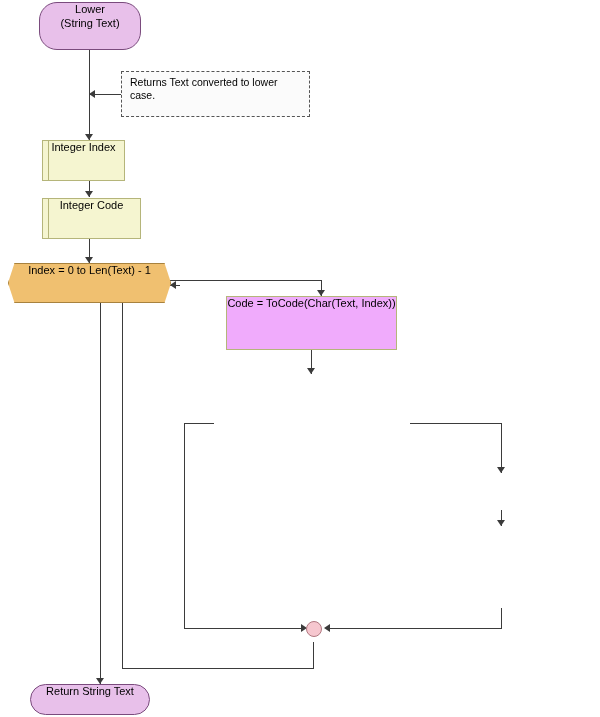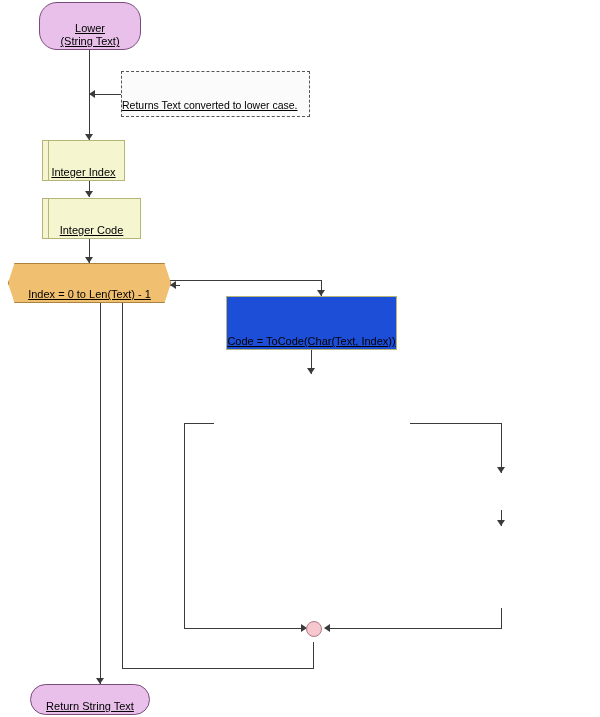--- a/index.html
+++ b/index.html
@@ -14,38 +14,37 @@
     position: relative;
     width: 600px;
     height: 717px;
     background: #ffffff;
     overflow: hidden;
   }
   .node {
     position: absolute;
     box-sizing: border-box;
     display: flex;
-    align-items: flex-end;
+    align-items: flex-start;
     justify-content: center;
     text-align: center;
     font-size: 11px;
     color: #000000;
     line-height: 1.25;
     white-space: pre-line;
-    text-decoration: underline;
   }
   
   .terminator {
     background: #e8c0ea;
     border: 1px solid #7a4b7d;
     border-radius: 18px;
   }
   
   .process {
-    background: #1d4ed8;
+    background: #f0abfc;
     border: 1px solid #b5b57a;
   }
   
   .declaration {
     background: #f5f5d0;
     border: 1px solid #b5b57a;
   }
   .declaration::before {
     content: "";
     position: absolute;
@@ -59,21 +58,21 @@
   .loop {
     background: #f0c070;
     border: 1px solid #a8823e;
     clip-path: polygon(4% 0%, 96% 0%, 100% 50%, 96% 100%, 4% 100%, 0% 50%);
   }
   
   .note {
     background: #fbfbfb;
     border: 1px dashed #555555;
     font-size: 10.5px;
-    padding: 4px 0;
+    padding: 4px 8px;
     justify-content: flex-start;
     text-align: left;
   }
   
   .decision-wrap {
     position: absolute;
   }
   .decision-shape {
     position: absolute;
     inset: 0;

